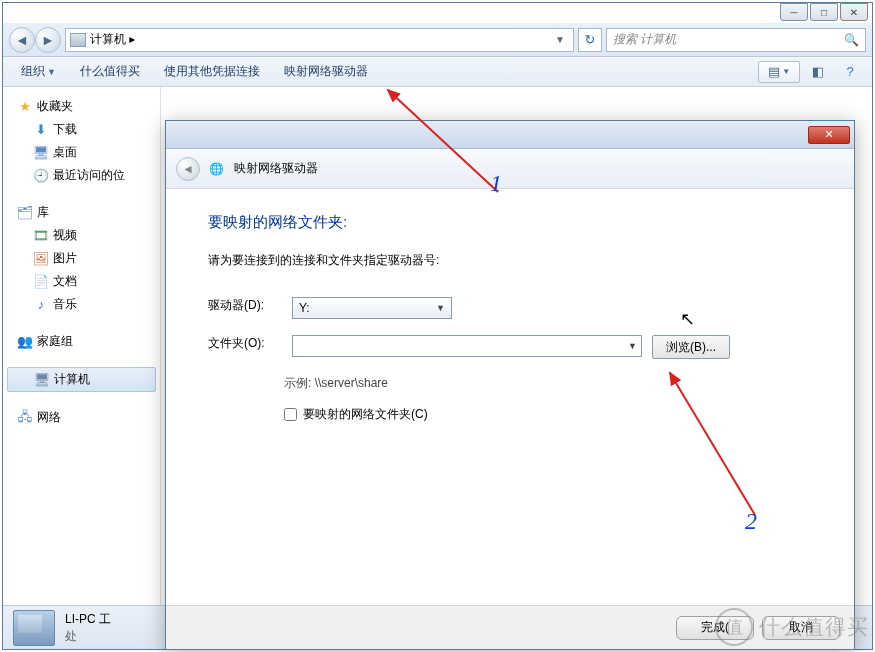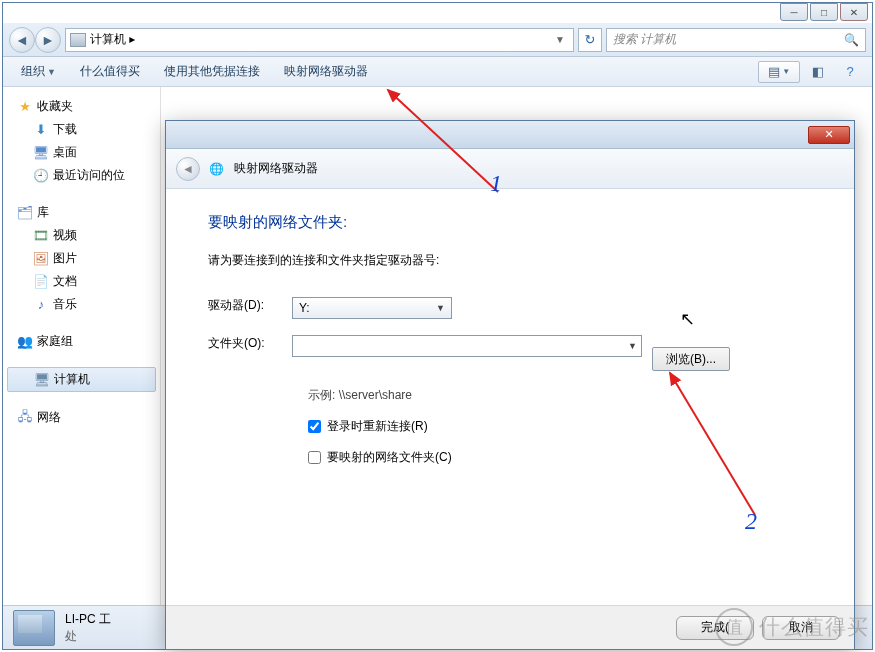--- a/index.html
+++ b/index.html
@@ -64,22 +64,22 @@
 .dlg-htext { font-size: 12px; }
 .dlg-body { padding: 24px 42px; }
 .dlg-heading { color: #003399; font-size: 15px; margin-bottom: 20px; }
 .dlg-instr { font-size: 12px; margin-bottom: 28px; margin-top: 8px; }
 .dlg-row { display: flex; align-items: flex-start; margin-bottom: 16px; gap: 10px; }
 .dlg-label { width: 74px; font-size: 12px; }
 .dlg-combo { width: 160px; height: 22px; border: 1px solid #8a9aaa; background: linear-gradient(#fff,#e8eef4); display: flex; align-items: center; padding: 0 6px; cursor: pointer; font-size: 12px; }
 .dlg-combo .chev { margin-left: auto; font-size: 9px; color: #444; }
 .dlg-input { width: 350px; height: 22px; border: 1px solid #8a9aaa; background: #fff; padding: 0 4px; display: flex; align-items: center; }
 .dlg-input .chev { margin-left: auto; font-size: 9px; color: #444; cursor: pointer; }
-.dlg-browse { width: 78px; height: 24px; border: 1px solid #8a9aaa; background: linear-gradient(#f8f8f8,#e4e4e4); cursor: pointer; font-size: 12px; border-radius: 2px; margin-top: 12px; }
-.dlg-indent { margin-left: 100px; font-size: 12px; margin-bottom: 14px; }
+.dlg-browse { width: 78px; height: 24px; border: 1px solid #8a9aaa; background: linear-gradient(#f8f8f8,#e4e4e4); cursor: pointer; font-size: 12px; border-radius: 2px; }
+.dlg-indent { margin-left: 76px; font-size: 12px; margin-bottom: 14px; }
 .dlg-example { color: #444; }
 .dlg-check { display: flex; align-items: center; gap: 6px; }
 .dlg-checkbox { width: 13px; height: 13px; }
 .dlg-link { color: #0050c8; text-decoration: underline; cursor: pointer; }
 .dlg-footer { position: absolute; left: 0; right: 0; bottom: 0; height: 44px; background: #f0f0f0; border-top: 1px solid #d8d8d8; display: flex; align-items: center; justify-content: flex-end; padding: 0 14px; gap: 8px; }
 .dlg-btn { width: 78px; height: 24px; border: 1px solid #a0a0a0; background: linear-gradient(#f8f8f8,#e0e0e0); cursor: pointer; font-size: 12px; border-radius: 6px; }
 
 
 .arrow { position: absolute; pointer-events: none; }
 .anno-num { position: absolute; font-family: "Times New Roman", serif; font-size: 24px; color: #1040d0; font-style: italic; pointer-events: none; }
@@ -224,24 +224,20 @@
       <div class="dlg-label">文件夹(O):</div>
       <div class="dlg-input">
         <span></span>
         <span class="chev">▼</span>
       </div>
       <button class="dlg-browse">浏览(B)...</button>
     </div>
 
     <div class="dlg-indent dlg-example">示例: \\server\share</div>
 
-    <div class="dlg-indent dlg-check">
-      <input type="checkbox" class="dlg-checkbox" checked="" style="">
-      <span>登录时重新连接(R)</span>
-    </div>
 
     <div class="dlg-indent dlg-check">
       <input type="checkbox" class="dlg-checkbox" style="">
       <span>要映射的网络文件夹(C)</span>
     </div>
 
   </div>
   <div class="dlg-footer">
     <button class="dlg-btn">完成(</button>
     <button class="dlg-btn">取消</button>

